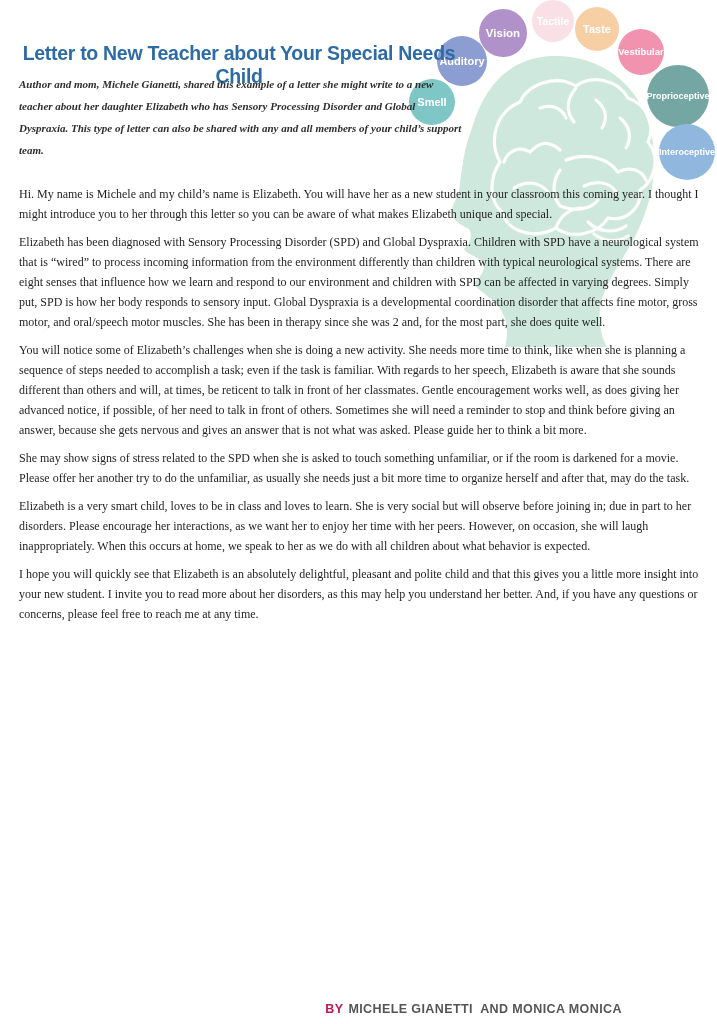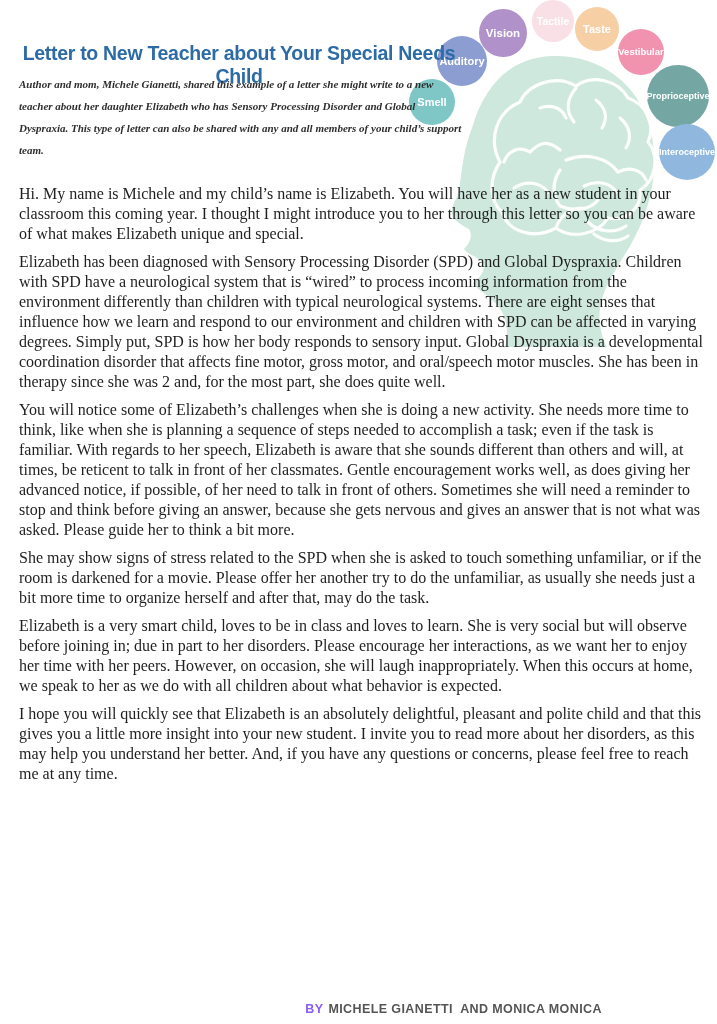--- a/index.html
+++ b/index.html
@@ -59,38 +59,38 @@
     font-weight: bold;
     font-size: 11px;
     line-height: 22px;
     color: #2e2e2e;
   }
   .letter-body {
     position: absolute;
     left: 19px;
     top: 184px;
     width: 684px;
-    font-size: 16px;
+    font-size: 12px;
     line-height: 20px;
     color: var(--text_dark, #1f1f1f);
   }
   .letter-body p { margin: 0 0 8px 0; }
   
   .footer { position: absolute; left: 0; top: 945px; width: 717px; height: 79px; z-index: 2; }
   .byline {
     position: absolute;
     left: 282px;
     top: 43px;
     font-family: "Liberation Sans", sans-serif;
     font-size: 12.5px;
     font-weight: bold;
     letter-spacing: 0.4px;
     white-space: pre;
   }
-  .byline .prefix { color: #8b5cf6; margin-right: 5px; }
+  .byline .prefix { color: #be185d; margin-right: 5px; margin-left: 20px; }
   .byline .names { color: #555555; }
   .logo {
     position: absolute;
     left: 516px;
     top: 5px;
     width: 200px;
     height: 74px;
     font-family: "Liberation Sans", sans-serif;
   }
   .heart-outline { position: absolute; left: -2px; top: 2px; width: 52px; height: 50px; transform: rotate(-10deg); }

